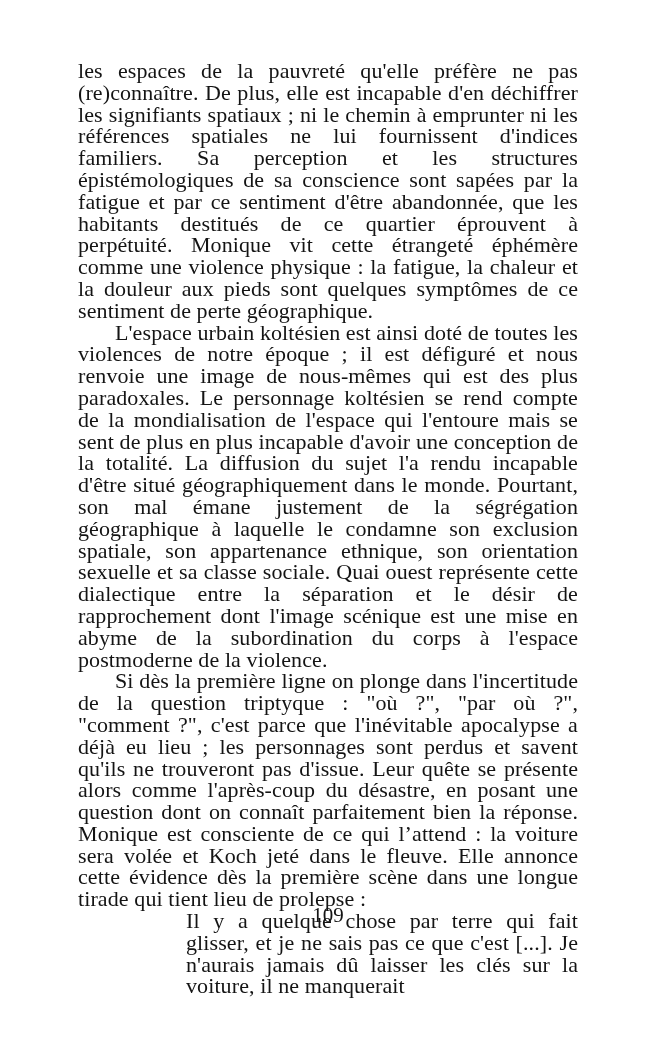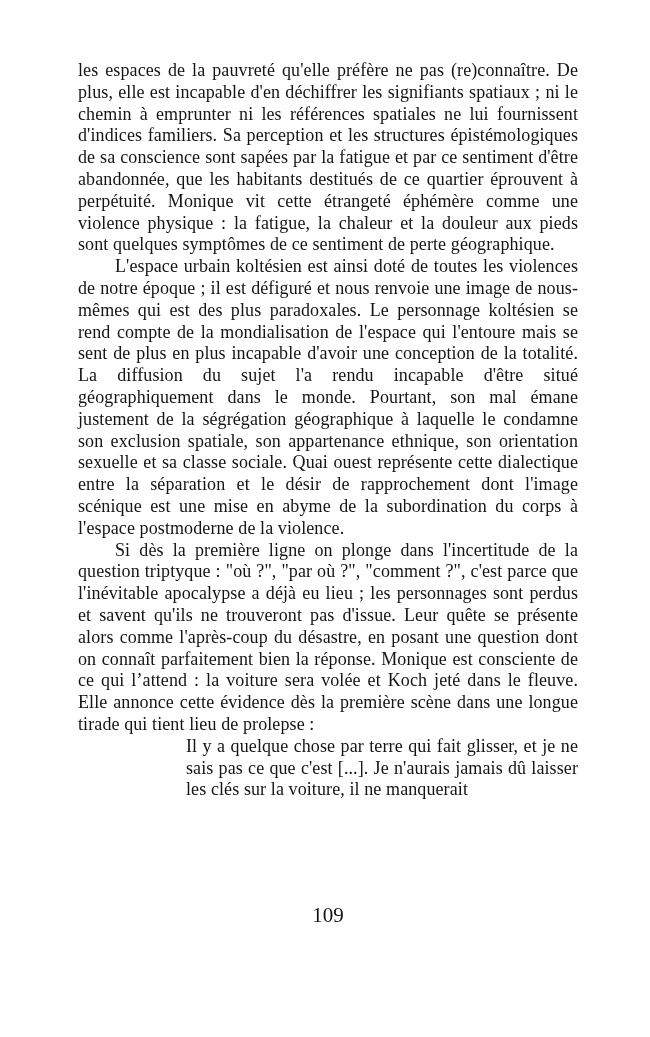--- a/index.html
+++ b/index.html
@@ -14,21 +14,21 @@
     background: #ffffff;
     color: #141414;
     font-family: "Liberation Serif", "DejaVu Serif", serif;
     overflow: hidden;
   }
   .text-block {
     position: absolute;
     left: 78px;
     top: 60px;
     width: 500px;
-    font-size: 18px;
+    font-size: 22px;
     line-height: 21.8px;
     text-align: justify;
     letter-spacing: 0.1px;
   }
   .para {
     margin: 0;
     padding: 0;
   }
   .para.indented {
     text-indent: 37px;

